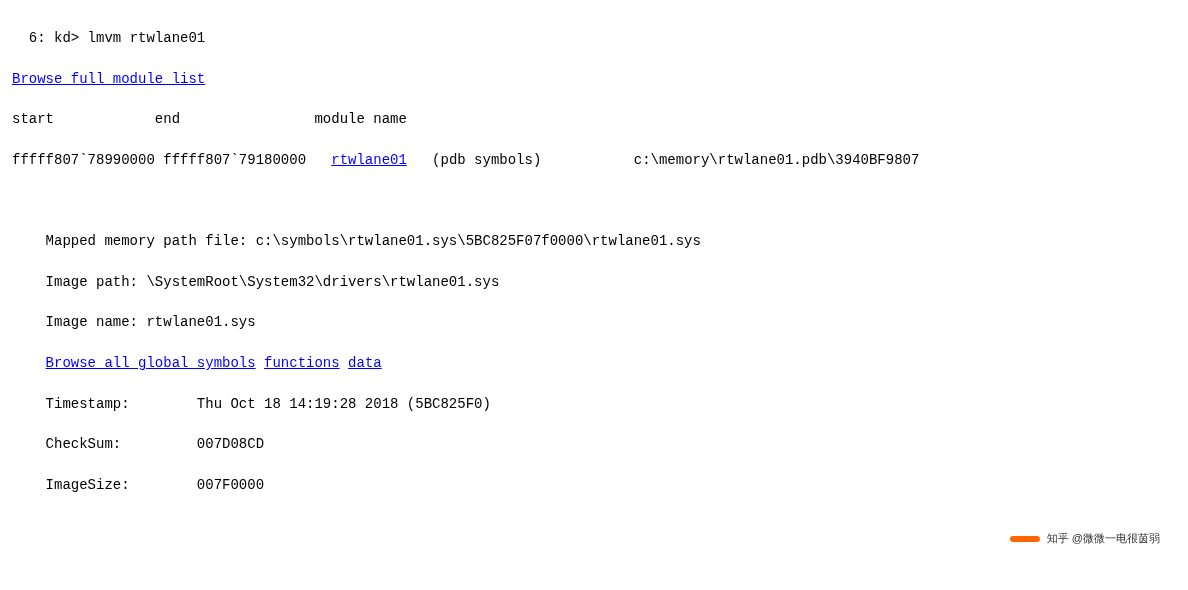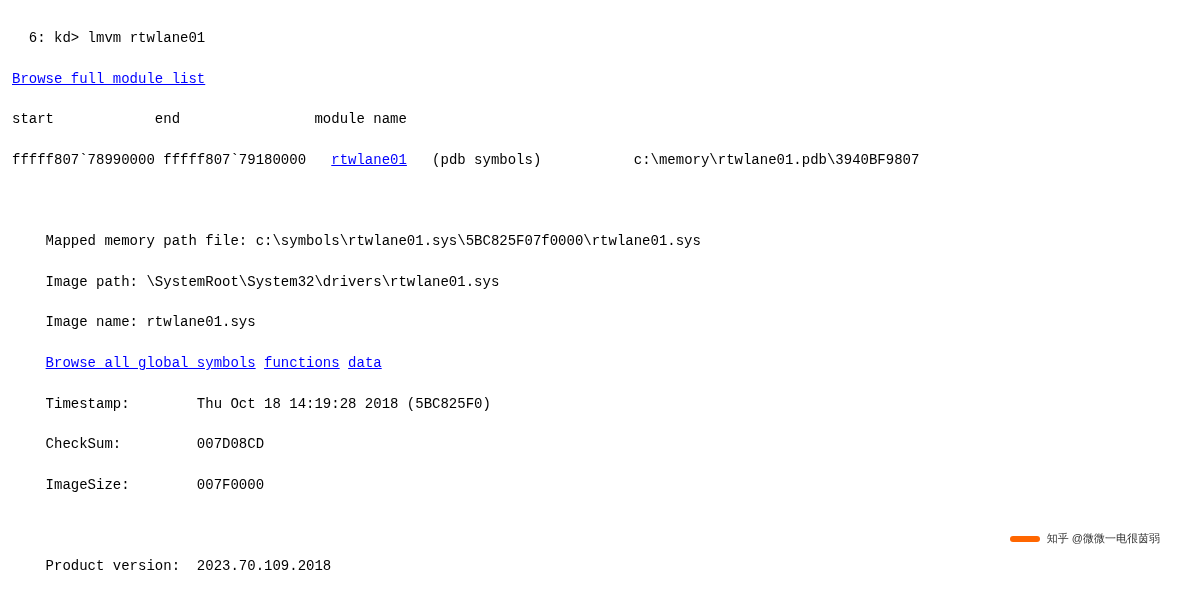--- a/index.html
+++ b/index.html
@@ -57,21 +57,21 @@
 <br><span>fffff807`78990000 fffff807`79180000   </span><a class="link">rtwlane01</a><span>   (pdb symbols)           c:\memory\rtwlane01.pdb\3940BF9807</span>
 <br>
 <br><span>    Mapped memory path file: c:\symbols\rtwlane01.sys\5BC825F07f0000\rtwlane01.sys</span>
 <br><span>    Image path: \SystemRoot\System32\drivers\rtwlane01.sys</span>
 <br><span>    Image name: rtwlane01.sys</span>
 <br><span>    </span><a class="link">Browse all global symbols</a><span> </span><a class="link">functions</a><span> </span><a class="link">data</a>
 <br><span>    Timestamp:        Thu Oct 18 14:19:28 2018 (5BC825F0)</span>
 <br><span>    CheckSum:         007D08CD</span>
 <br><span>    ImageSize:        007F0000</span>
 <br>
-<br><span>    Product version:  2023.70.109.2018</span>
+<br>
 <br>
 <br>
 <br>
 <br>
 <br>
 <br>
 <br>
 <br>
 <br>
 <br>

